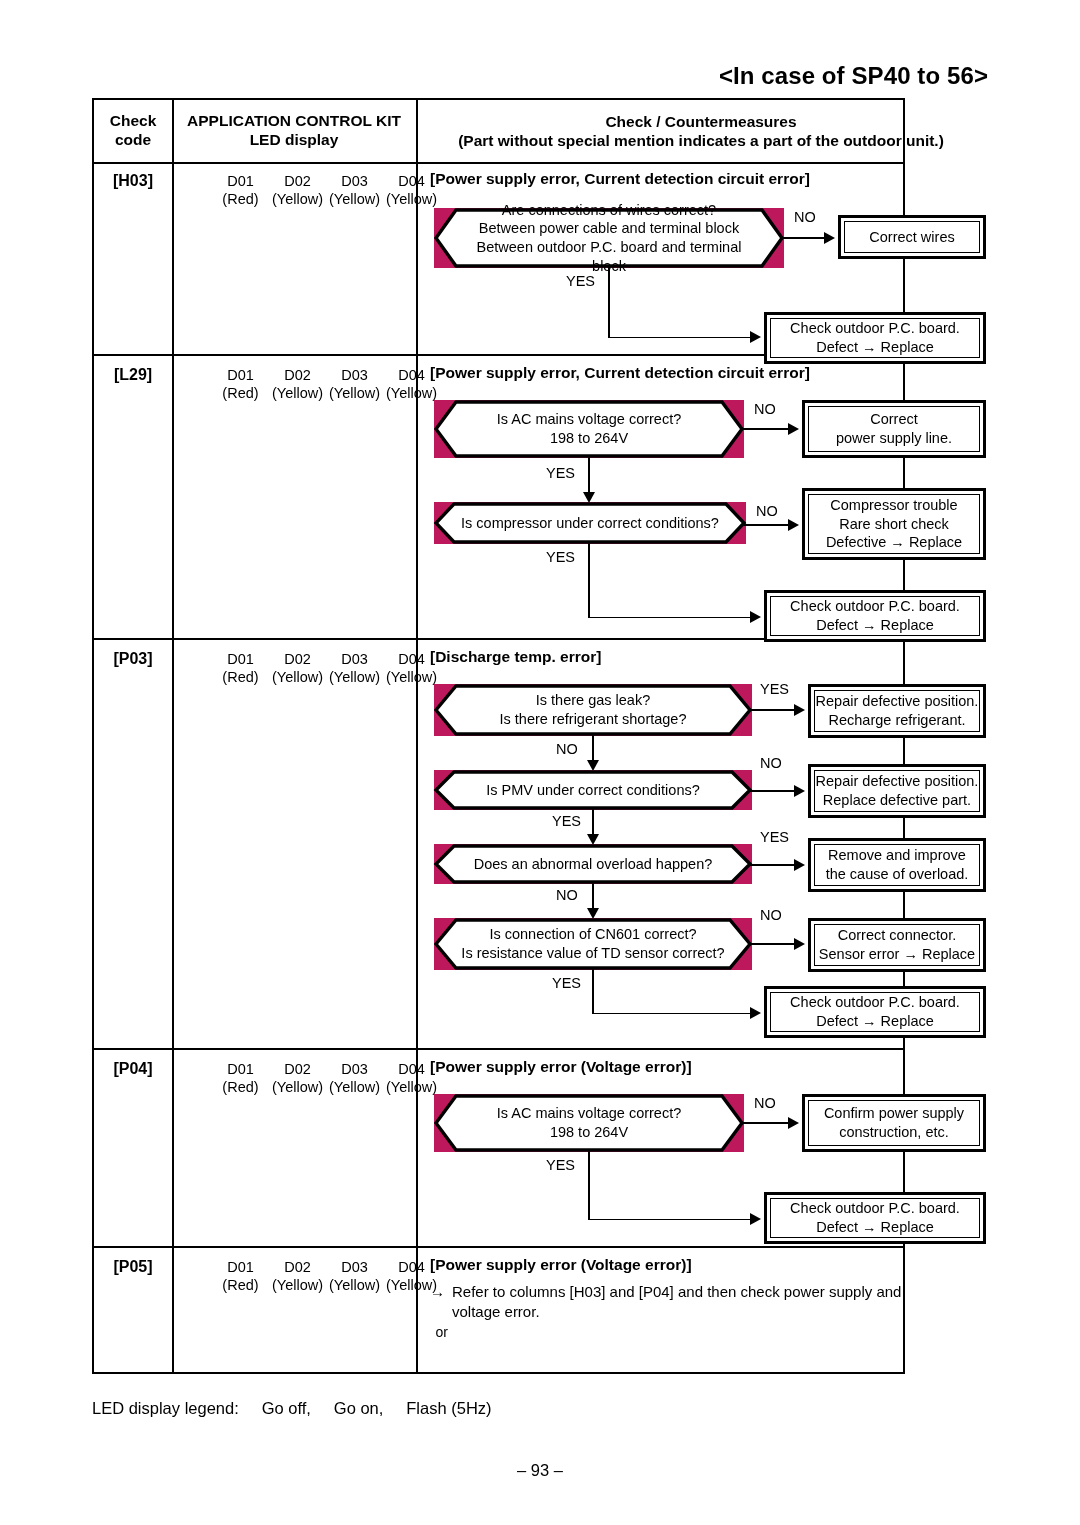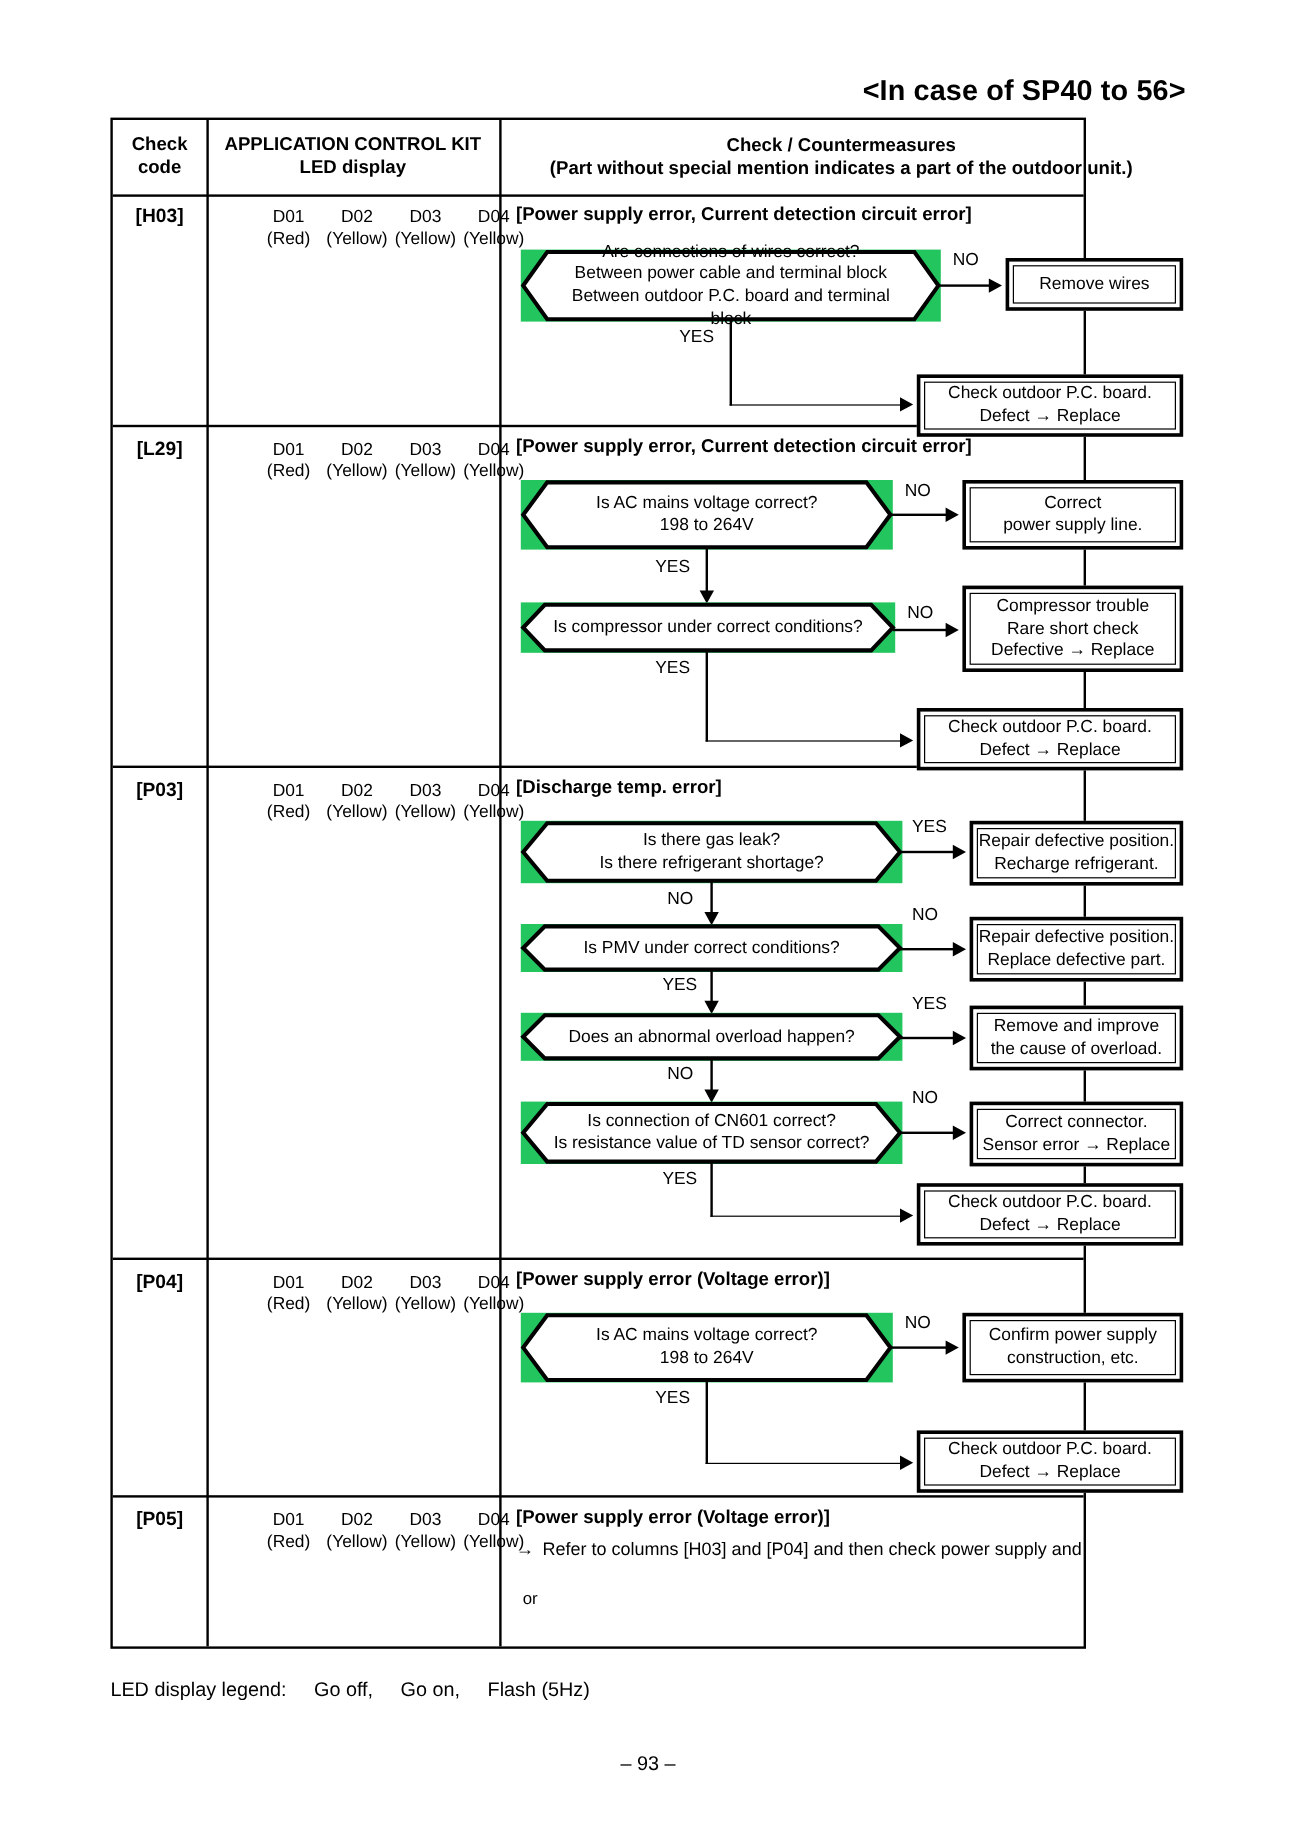--- a/index.html
+++ b/index.html
@@ -64,21 +64,21 @@
   }
   .note{
     position:absolute;font-size:15px;line-height:1.35;
   }
   .note .arw{position:absolute;left:0;top:0;}
   .note .txt{display:block;padding-left:22px;}
 
   
   .hex{
     position:absolute;box-sizing:border-box;
-    background:#22c55e;
+    background:#be185d;
     display:flex;align-items:center;justify-content:flex-end;
   }
   .hex svg{position:absolute;left:0;top:0;overflow:visible;}
   .hex .hex-txt{
     position:relative;z-index:2;text-align:center;font-size:14.5px;line-height:1.28;
     padding:0 26px;box-sizing:border-box;width:100%;
   }
 
   
   .rbox{
@@ -179,21 +179,21 @@
           </div>
         </div>
 
         <div class="lbl" style="left:378px;top:48px">NO</div>
         <div class="ln lnh" style="left:366px;top:75px;width:48px"></div>
         <div class="arrowR" style="left:408px;top:69.5px"></div>
 
         <div class="rbox" style="left:422px;top:53px;width:148px;height:44px">
           <div class="rbox-in">
             <div>
-              <div>Remove wires</div>
+              <div>Correct wires</div>
             </div>
           </div>
         </div>
 
         <div class="ln lnv" style="left:192px;top:104px;height:72px"></div>
         <div class="lbl" style="left:150px;top:112px">YES</div>
         <div class="ln lnh" style="left:192px;top:174.5px;width:148px"></div>
         <div class="arrowR" style="left:334px;top:169px"></div>
 
         <div class="rbox" style="left:348px;top:150px;width:222px;height:52px">
@@ -502,20 +502,21 @@
           <span>(Yellow)</span>
         </div>
         <div class="or" style="margin-top:30px">or</div>
       </div>
 
       <div class="pane">
         <div class="err-title" style="top:10px">[Power supply error (Voltage error)]</div>
         <div class="note" style="left:14px;top:36px;width:540px">
           <span class="arw">→</span>
           <span class="txt">Refer to columns [H03] and [P04] and then check power supply and</span>
+          <span class="txt">voltage error.</span>
         </div>
       </div>
     </div>
 
   </div>
 
   <div class="legend">LED display legend:     Go off,     Go on,     Flash (5Hz)</div>
   <div class="pageno">– 93 –</div>
 
 </div>

